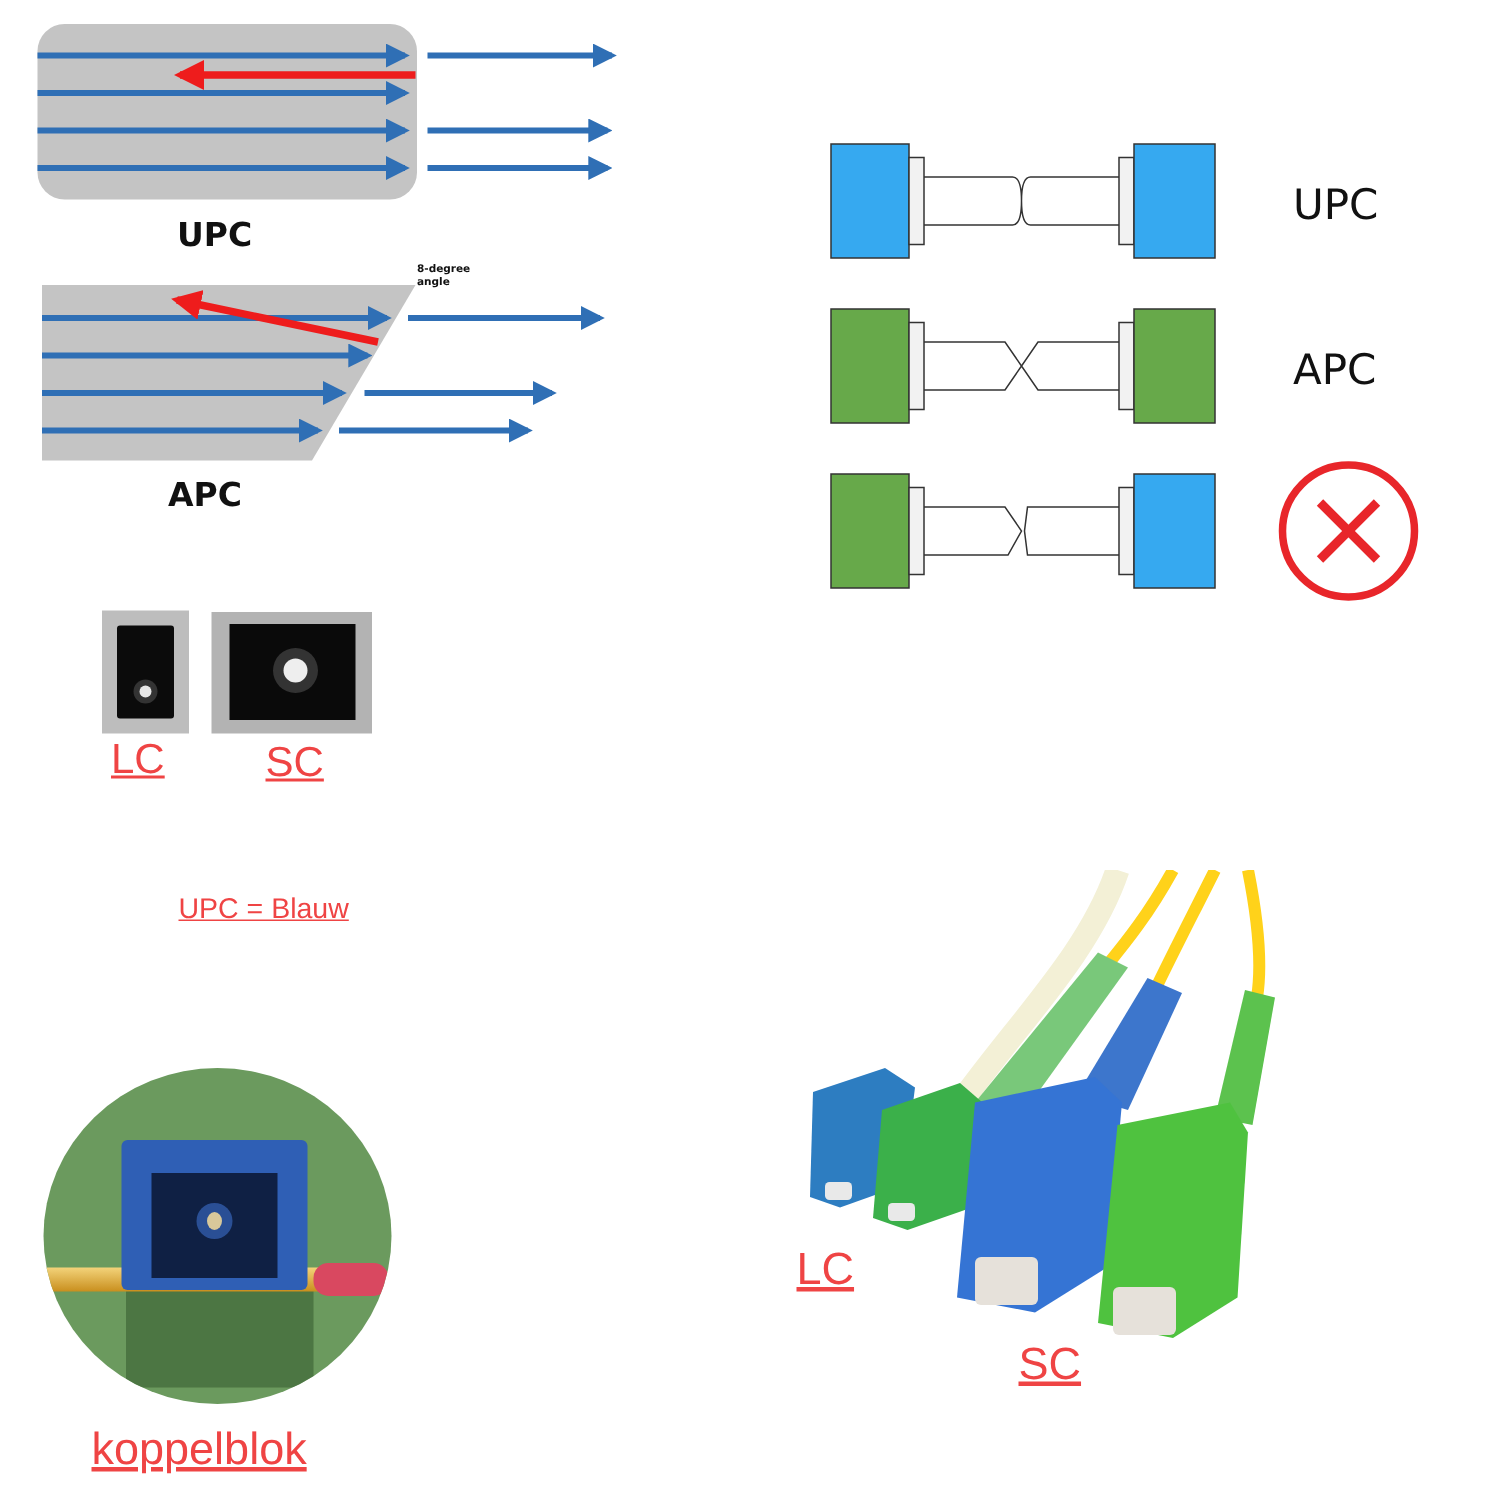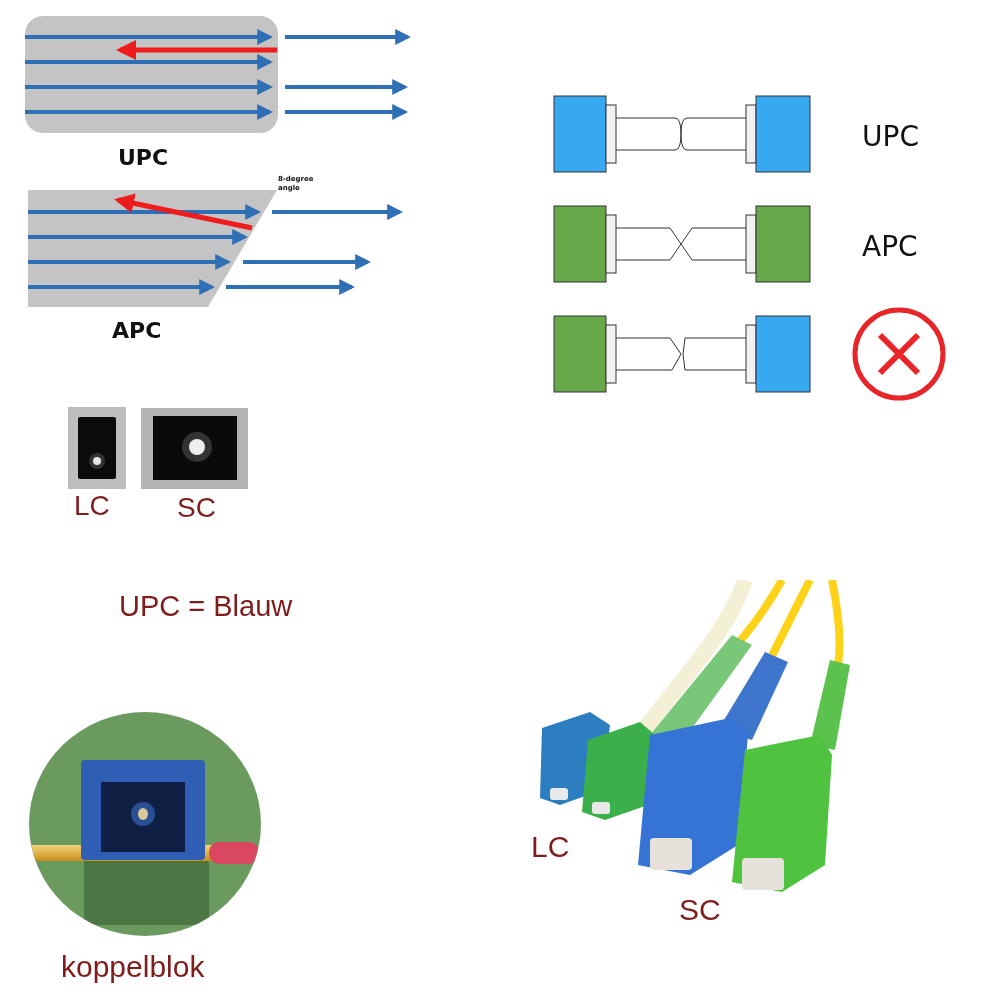--- a/index.html
+++ b/index.html
@@ -1,18 +1,18 @@
 <!DOCTYPE html>
 <html><head>
 <meta charset="utf-8">
 <style>
   html, body { margin:0; padding:0; background:#ffffff; }
   body { width:1000px; height:1000px; position:relative; overflow:hidden; font-family:"Liberation Sans", sans-serif; color:#111; }
   .abs { position:absolute; }
-  .lbl { font-family:"Liberation Sans", sans-serif; color:#7f1d1d; }
+  .lbl { font-family:"Liberation Sans", sans-serif; color:#ef4444;text-decoration:underline; }
   .bold { font-family:"DejaVu Sans", sans-serif; font-weight:bold; }
   svg text { font-family:"DejaVu Sans", sans-serif; }
 </style>
 </head>
 <body>
 
 <svg class="abs" style="left:0;top:0" width="430" height="180">
   <defs>
     <marker id="ab" viewBox="0 0 10 10" refX="8" refY="5" markerWidth="4" markerHeight="4" orient="auto">
       <path d="M0,0 L10,5 L0,10 z" fill="#2f6fb5"></path>
@@ -64,21 +64,21 @@
   <div class="abs" style="left:25px;top:50px;width:8px;height:8px;border-radius:50%;background:#e6e6e6;"></div>
 </div>
 <div class="abs" style="left:141px;top:408px;width:107px;height:81px;background:#b3b3b3;">
   <div class="abs" style="left:12px;top:8px;width:84px;height:64px;background:#0a0a0a;"></div>
   <div class="abs" style="left:41px;top:24px;width:30px;height:30px;border-radius:50%;background:#333;"></div>
   <div class="abs" style="left:48px;top:31px;width:16px;height:16px;border-radius:50%;background:#eee;"></div>
 </div>
 <div class="abs lbl" style="left:74px;top:490px;font-size:28px;">LC</div>
 <div class="abs lbl" style="left:177px;top:492px;font-size:28px;">SC</div>
 
-<div class="abs lbl" style="left:119px;top:589px;font-size:29px;line-height:35px;">
+<div class="abs lbl" style="left:119px;top:589px;font-size:19px;line-height:35px;">
   <div>UPC = Blauw</div>
 </div>
 
 <div class="abs" style="left:29px;top:712px;width:232px;height:224px;border-radius:50%;background:#6b9a5e;overflow:hidden;">
   <div class="abs" style="left:55px;top:148px;width:125px;height:65px;background:#3f6637;opacity:0.7;"></div>
   <div class="abs" style="left:0px;top:133px;width:200px;height:16px;background:linear-gradient(#f3d37a,#c98f1e);"></div>
   <div class="abs" style="left:180px;top:130px;width:50px;height:22px;border-radius:10px;background:#d94860;"></div>
   <div class="abs" style="left:52px;top:48px;width:124px;height:100px;background:#2f5fb5;border-radius:4px;">
     <div class="abs" style="left:20px;top:22px;width:84px;height:70px;background:#0f2044;"></div>
     <div class="abs" style="left:50px;top:42px;width:24px;height:24px;border-radius:50%;background:#2a4f95;"></div>

